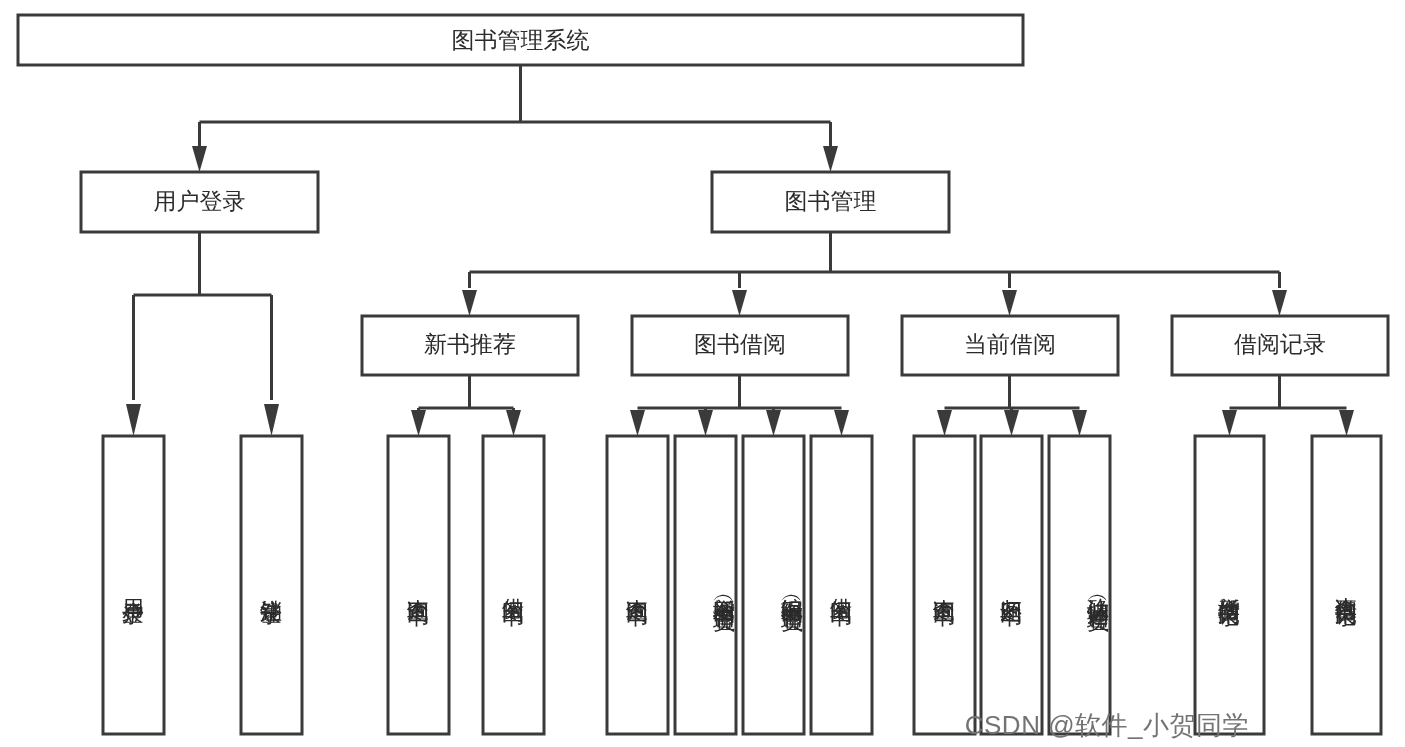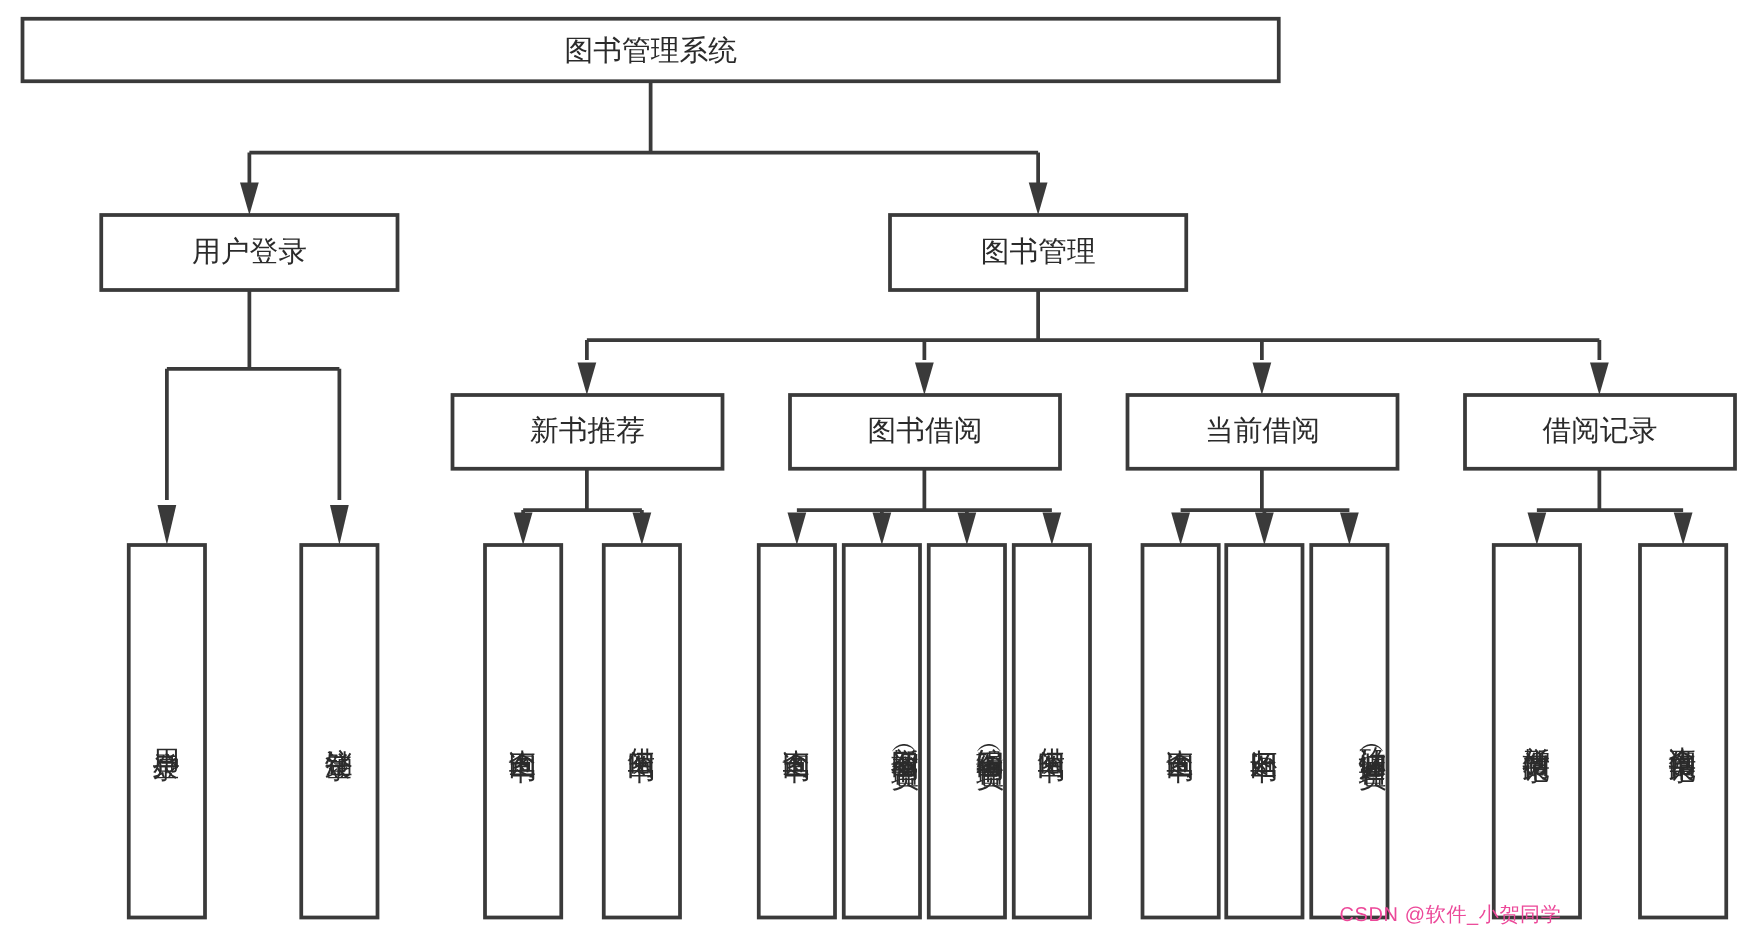--- a/index.html
+++ b/index.html
@@ -64,22 +64,22 @@
     pointer-events: none;
   }
   .vlabel.centered {
     align-items: center;
   }
   .watermark {
     position: absolute;
     right: 8px;
     bottom: 4px;
     font-family: "Liberation Sans", "DejaVu Sans", sans-serif;
-    font-size: 16px;
-    color: #ec4899;
+    font-size: 26px;
+    color: #737373;
     white-space: nowrap;
     letter-spacing: 0.5px;
   }
 </style>
 </head>
 <body>
 
 <div id="diagram-root">
 
   <svg id="flow-svg" viewBox="0 0 1405 747">

